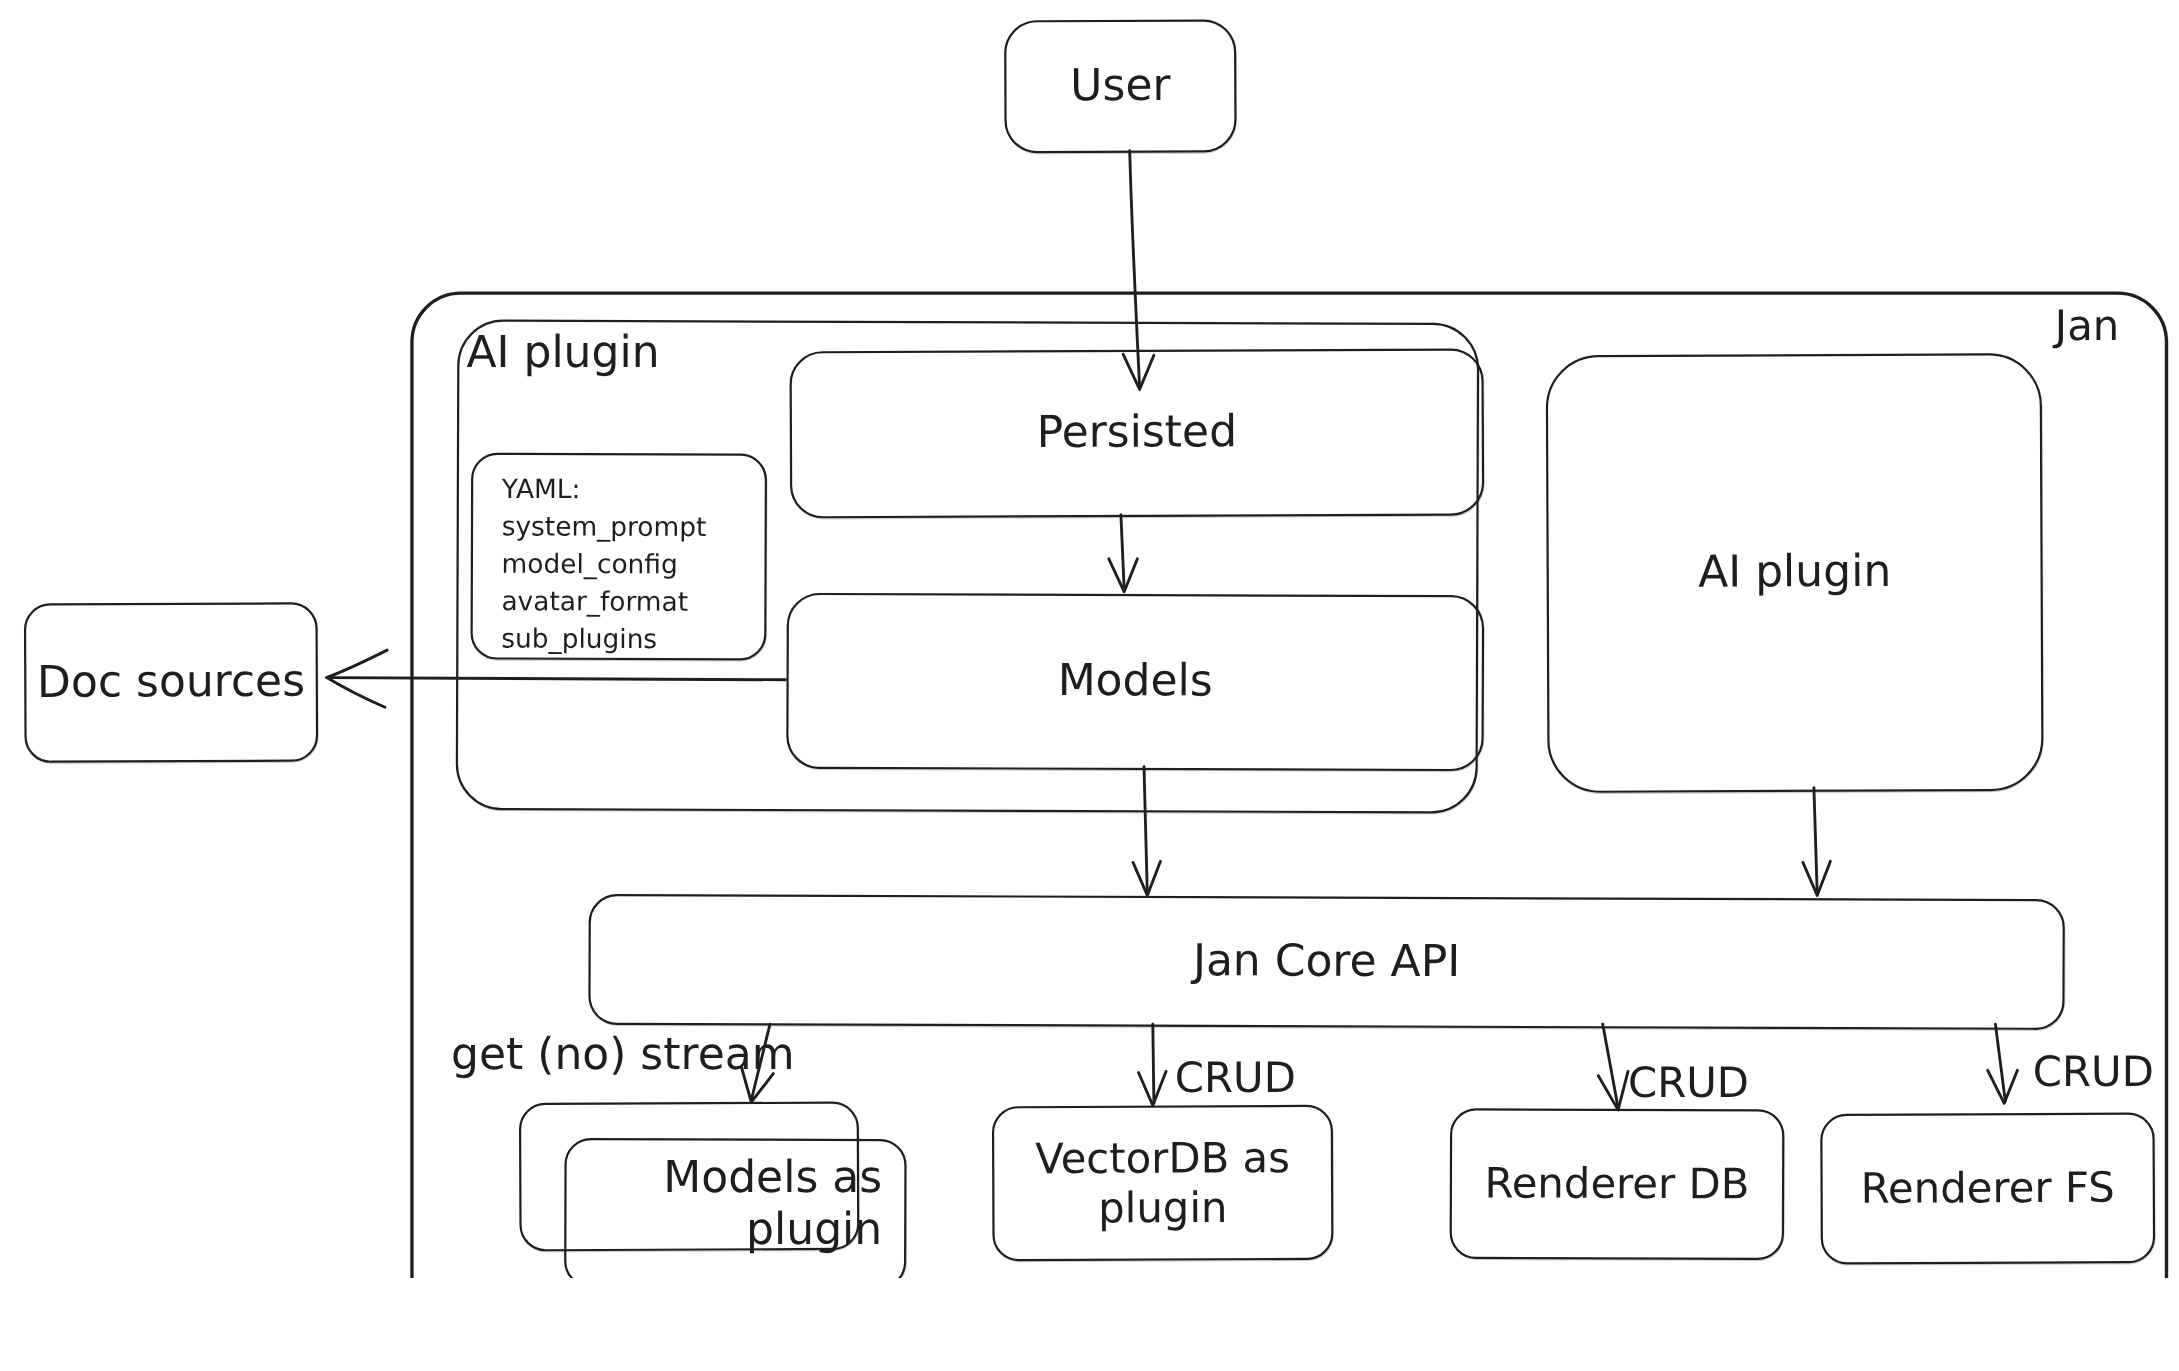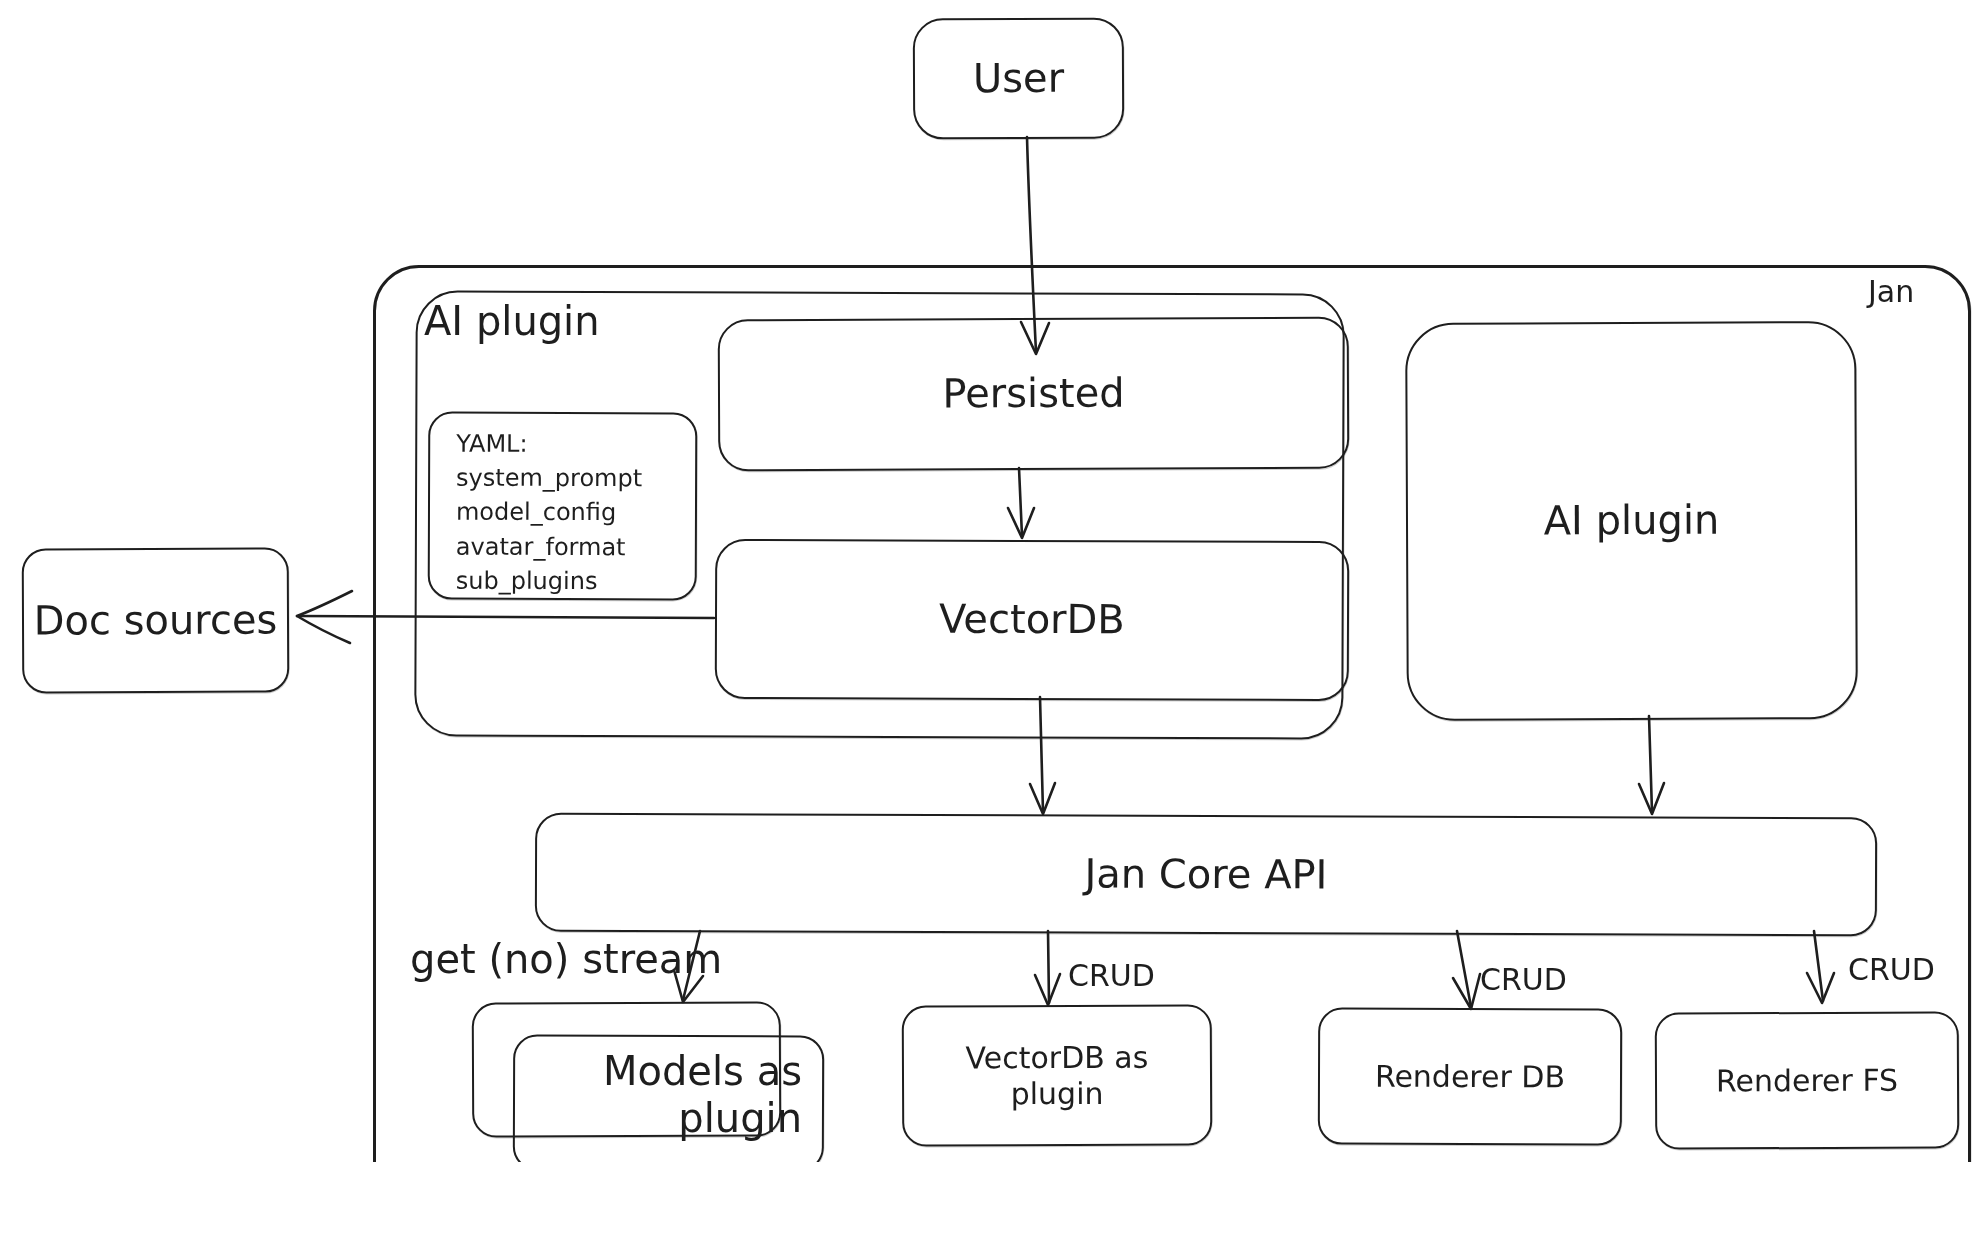--- a/index.html
+++ b/index.html
@@ -11,21 +11,21 @@
   #arrows { position:absolute; left:0; top:0; width:1981px; height:1246px; pointer-events:none; z-index:5; }
   #arrows path { stroke:var(--stroke); stroke-width:2.6; fill:none; stroke-linecap:round; stroke-linejoin:round; }
   .box {
     position:absolute; border:2.6px solid var(--stroke); background:transparent;
     display:flex; align-items:center; justify-content:center; text-align:center;
     box-shadow:0.5px 1px 0 0 rgba(30,30,30,0.22); z-index:2;
   }
   .box .txt { white-space:pre-line; line-height:1.18; }
   .lbl { position:absolute; z-index:4; white-space:pre-line; }
   .f40 { font-size:40px; }
-  .f38 { font-size:30px; }
+  .f38 { font-size:38px; }
   .rotA { transform:rotate(-0.25deg); }
   .rotB { transform:rotate(0.2deg); }
 </style>
 </head>
 <body>
 
 <div id="canvas">
 
   <svg id="arrows" viewBox="0 0 1981 1246" aria-hidden="true">
     <g>
@@ -75,30 +75,30 @@
   <div class="box" style="left:373px; top:265px; width:1592px; height:960px; border-radius:46px; border-width:3px;"></div>
   <div class="lbl f38" style="left:1868px; top:274px;">Jan</div>
 
   <div class="box rotB" style="left:415px; top:292px; width:925px; height:442px; border-radius:42px;"></div>
   <div class="lbl f40" style="left:424px; top:298px;">AI plugin</div>
 
   <div class="box rotA" style="left:718px; top:318px; width:627px; height:148px; border-radius:30px;">
     <div class="txt f40">Persisted</div>
   </div>
 
-  <div class="box rotB" style="left:428px; top:412px; width:265px; height:184px; border-radius:24px; justify-content:flex-start; align-items:center;">
+  <div class="box rotB" style="left:428px; top:412px; width:265px; height:184px; border-radius:24px; justify-content:flex-start; align-items:flex-end;">
     <div class="txt" style="font-size:24px; line-height:1.42; text-align:left; padding:13px 0 0 26px;">YAML:
 system_prompt
 model_config
 avatar_format
 sub_plugins</div>
   </div>
 
   <div class="box rotB" style="left:715px; top:540px; width:630px; height:156px; border-radius:30px;">
-    <div class="txt f40">VectorDB</div>
+    <div class="txt f40">Models</div>
   </div>
 
   <div class="box rotA" style="left:22px; top:548px; width:263px; height:141px; border-radius:24px;">
     <div class="txt f40">Doc sources</div>
   </div>
 
   <div class="box rotA" style="left:1406px; top:322px; width:447px; height:394px; border-radius:48px;">
     <div class="txt f40">AI plugin</div>
   </div>
 

